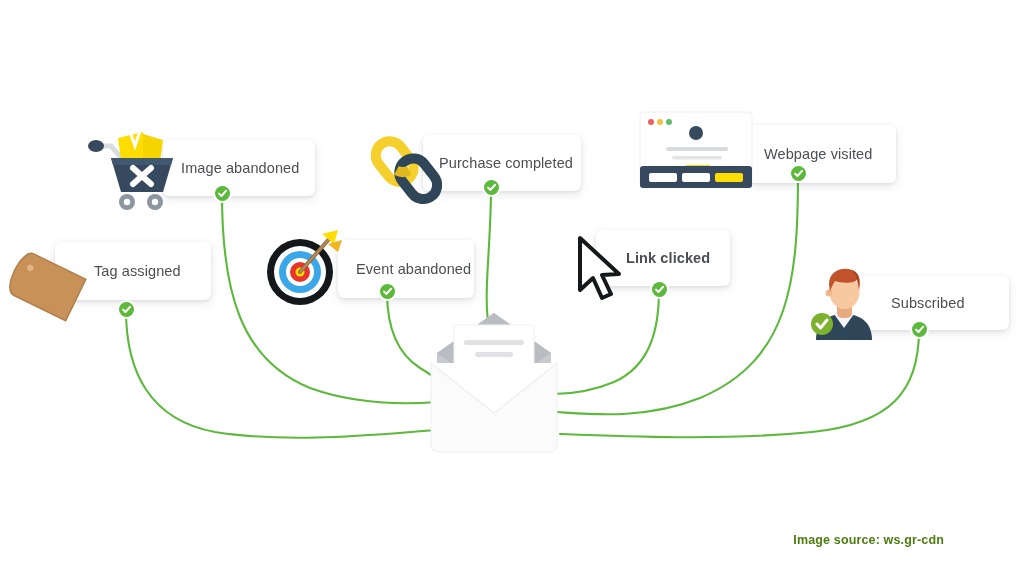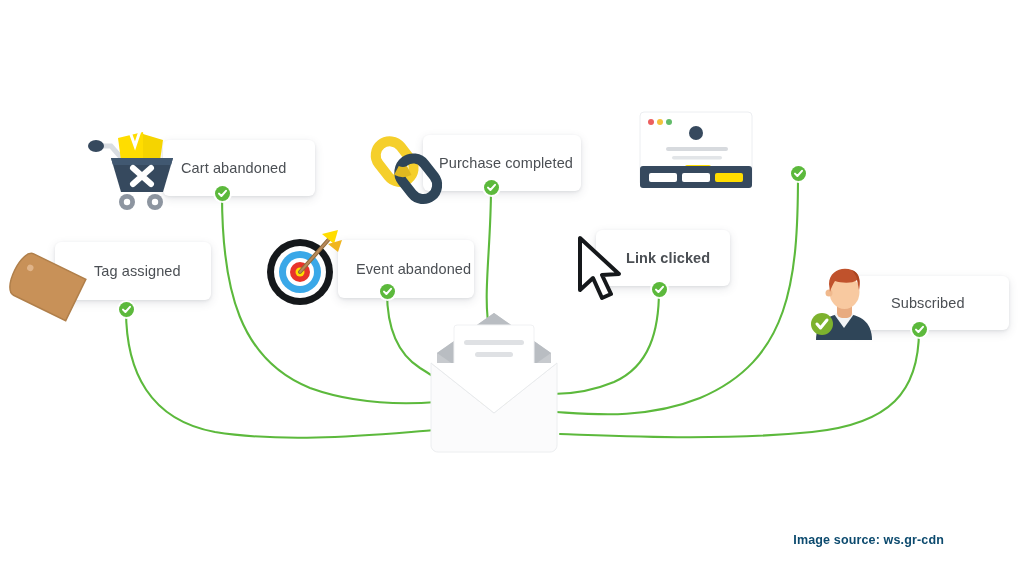--- a/index.html
+++ b/index.html
@@ -62,21 +62,21 @@
     z-index: 4;
   }
 
   
   #source-note {
     position: absolute;
     right: 80px;
     bottom: 29px;
     font-size: 12.5px;
     font-weight: bold;
-    color: #0c4a6e;
+    color: #4d7c0f;
     letter-spacing: 0.15px;
   }
 </style>
 </head>
 <body>
 
 <div id="stage">
 
   <svg id="wires" viewBox="0 0 1024 576">
     <g fill="none" stroke="#5cb93c" stroke-width="2.1" stroke-linecap="round">
@@ -91,27 +91,30 @@
 
       <path d="M659,290 C659,330 650,366 614,382 C590,392 570,394 553,394"></path>
 
       <path d="M798,174 C798,280 790,360 700,398 C645,420 590,414 556,412"></path>
 
       <path d="M919,330 C919,392 890,424 812,432 C720,441 620,436 560,434"></path>
     </g>
   </svg>
 
   <div class="card" style="left:163px; top:140px; width:152px; height:56px; padding-left:18px;">
-    <span class="card-label">Cart abandoned</span>
+    <span class="card-label">Image abandoned</span>
   </div>
 
   <div class="card" style="left:423px; top:135px; width:158px; height:56px; padding-left:16px;">
     <span class="card-label">Purchase completed</span>
   </div>
 
+  <div class="card" style="left:748px; top:125px; width:148px; height:58px; padding-left:16px;">
+    <span class="card-label">Webpage visited</span>
+  </div>
 
   <div class="card" style="left:55px; top:242px; width:156px; height:58px; padding-left:39px;">
     <span class="card-label">Tag assigned</span>
   </div>
 
   <div class="card" style="left:338px; top:240px; width:136px; height:58px; padding-left:18px;">
     <span class="card-label">Event abandoned</span>
   </div>
 
   <div class="card" style="left:596px; top:230px; width:134px; height:56px; padding-left:30px;font-weight:bold;">

